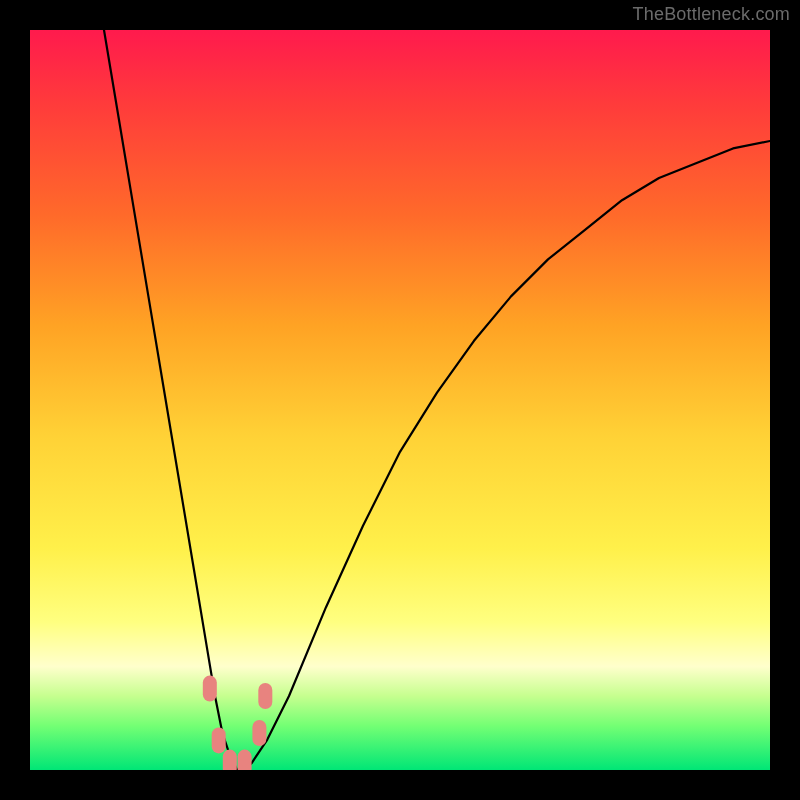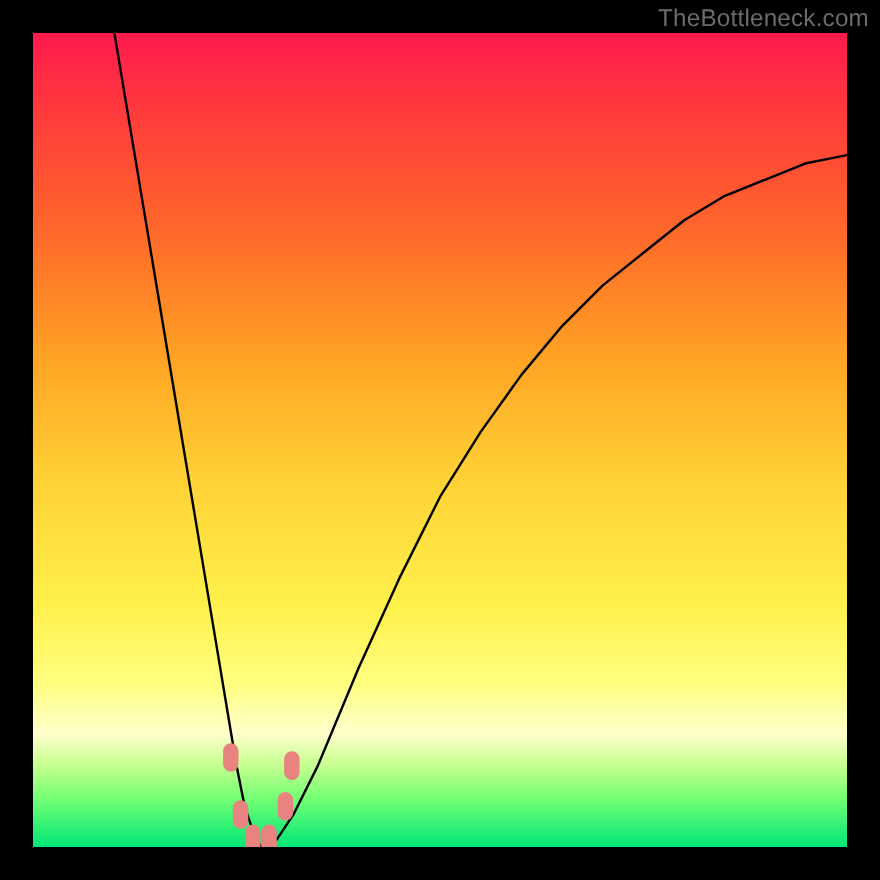--- a/index.html
+++ b/index.html
@@ -28,21 +28,21 @@
       #ffffcc 86%,
       #c6ff8f 90%,
       #74ff74 94%,
       #00e676 100%);
   }
   .attribution {
     position: absolute;
     top: 4px;
     right: 10px;
     color: #6b6b6b;
-    font-size: 22px;
+    font-size: 18px;
     letter-spacing: 0.2px;
     user-select: none;
   }
   svg.curve {
     position: absolute;
     left: 0;
     top: 0;
     width: 740px;
     height: 740px;
   }

